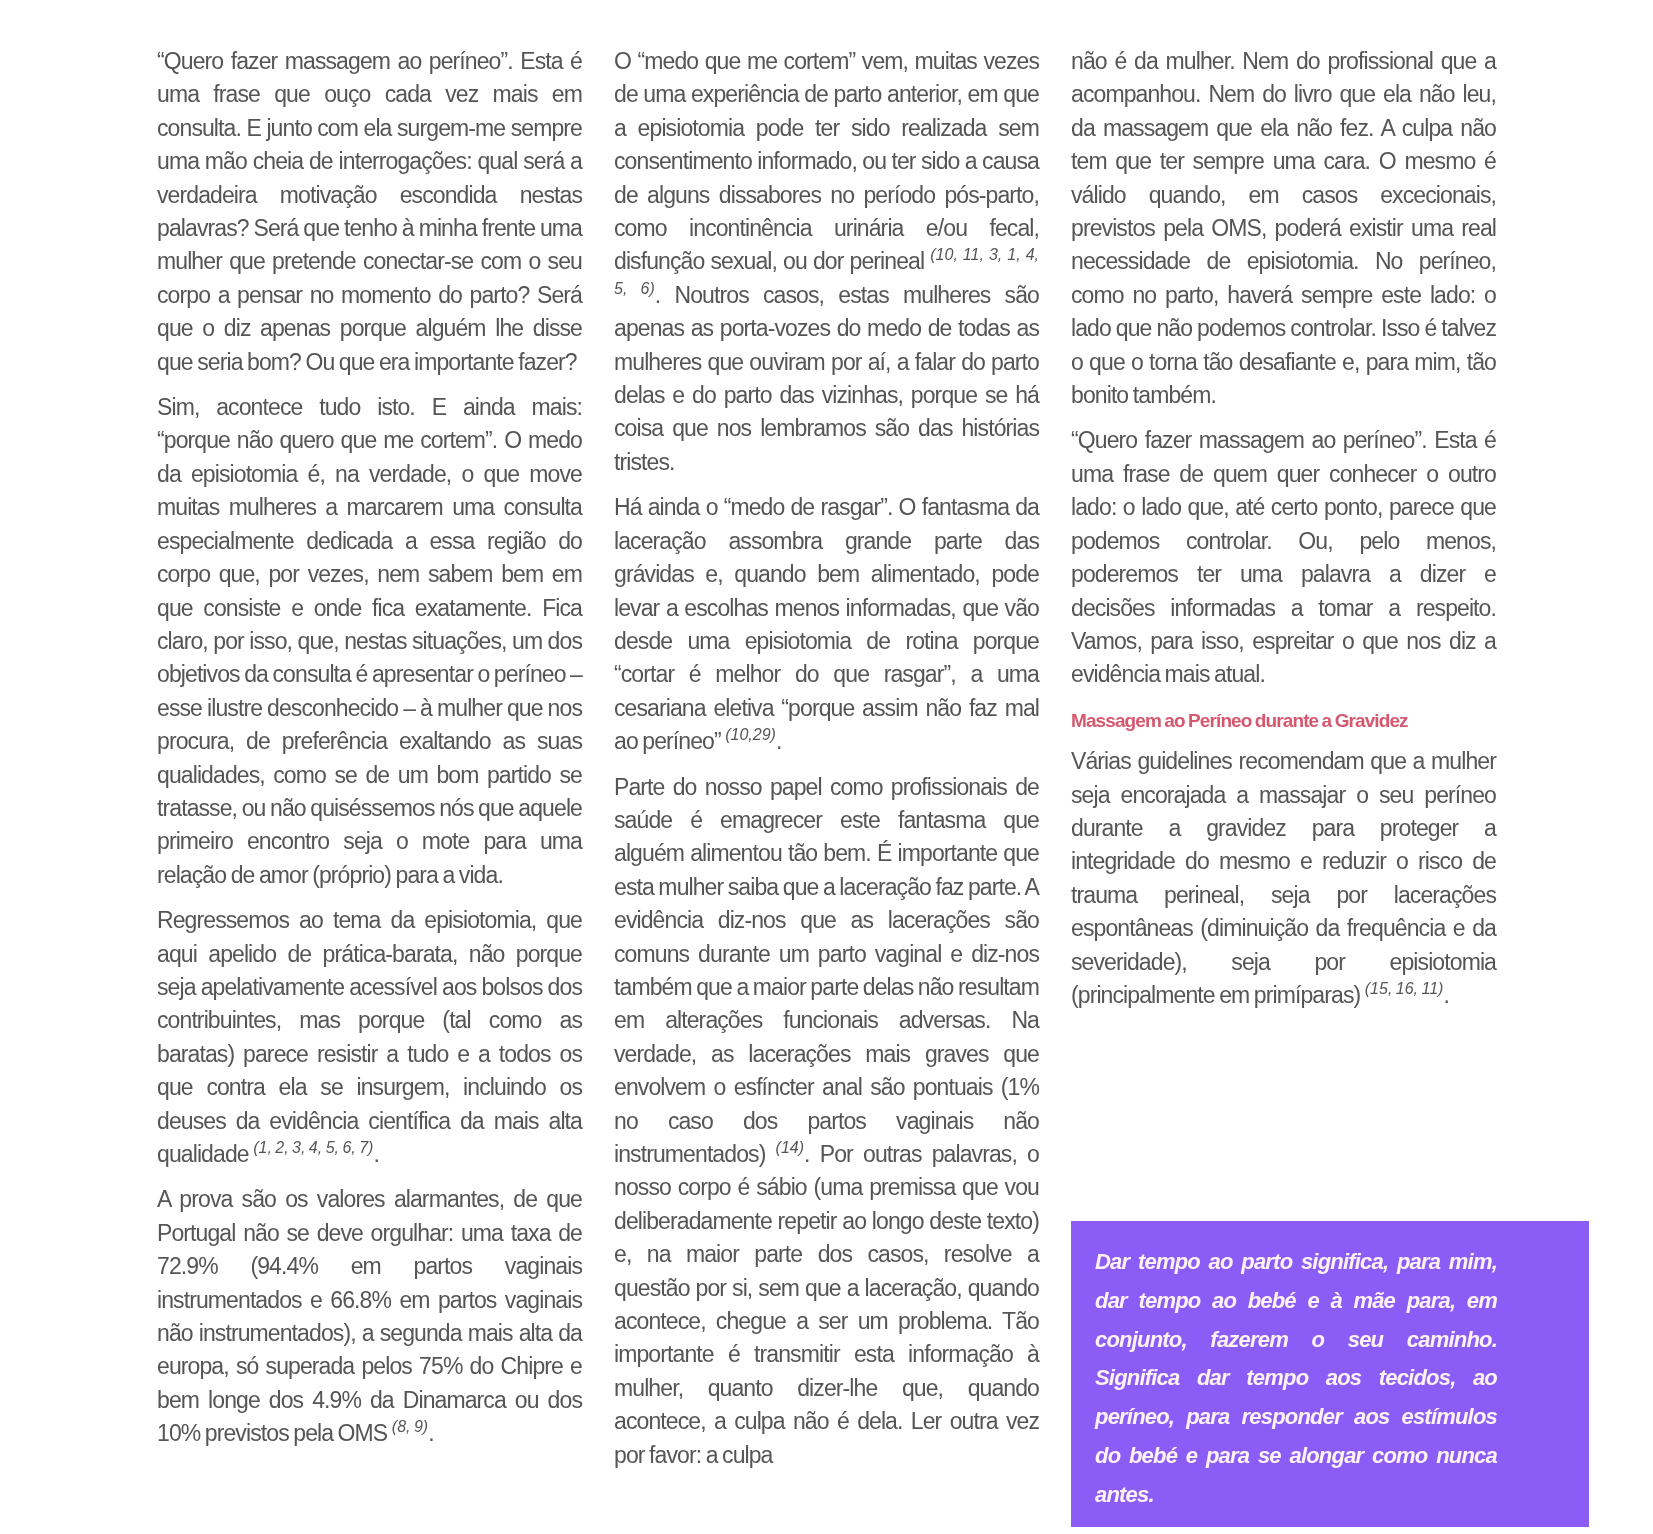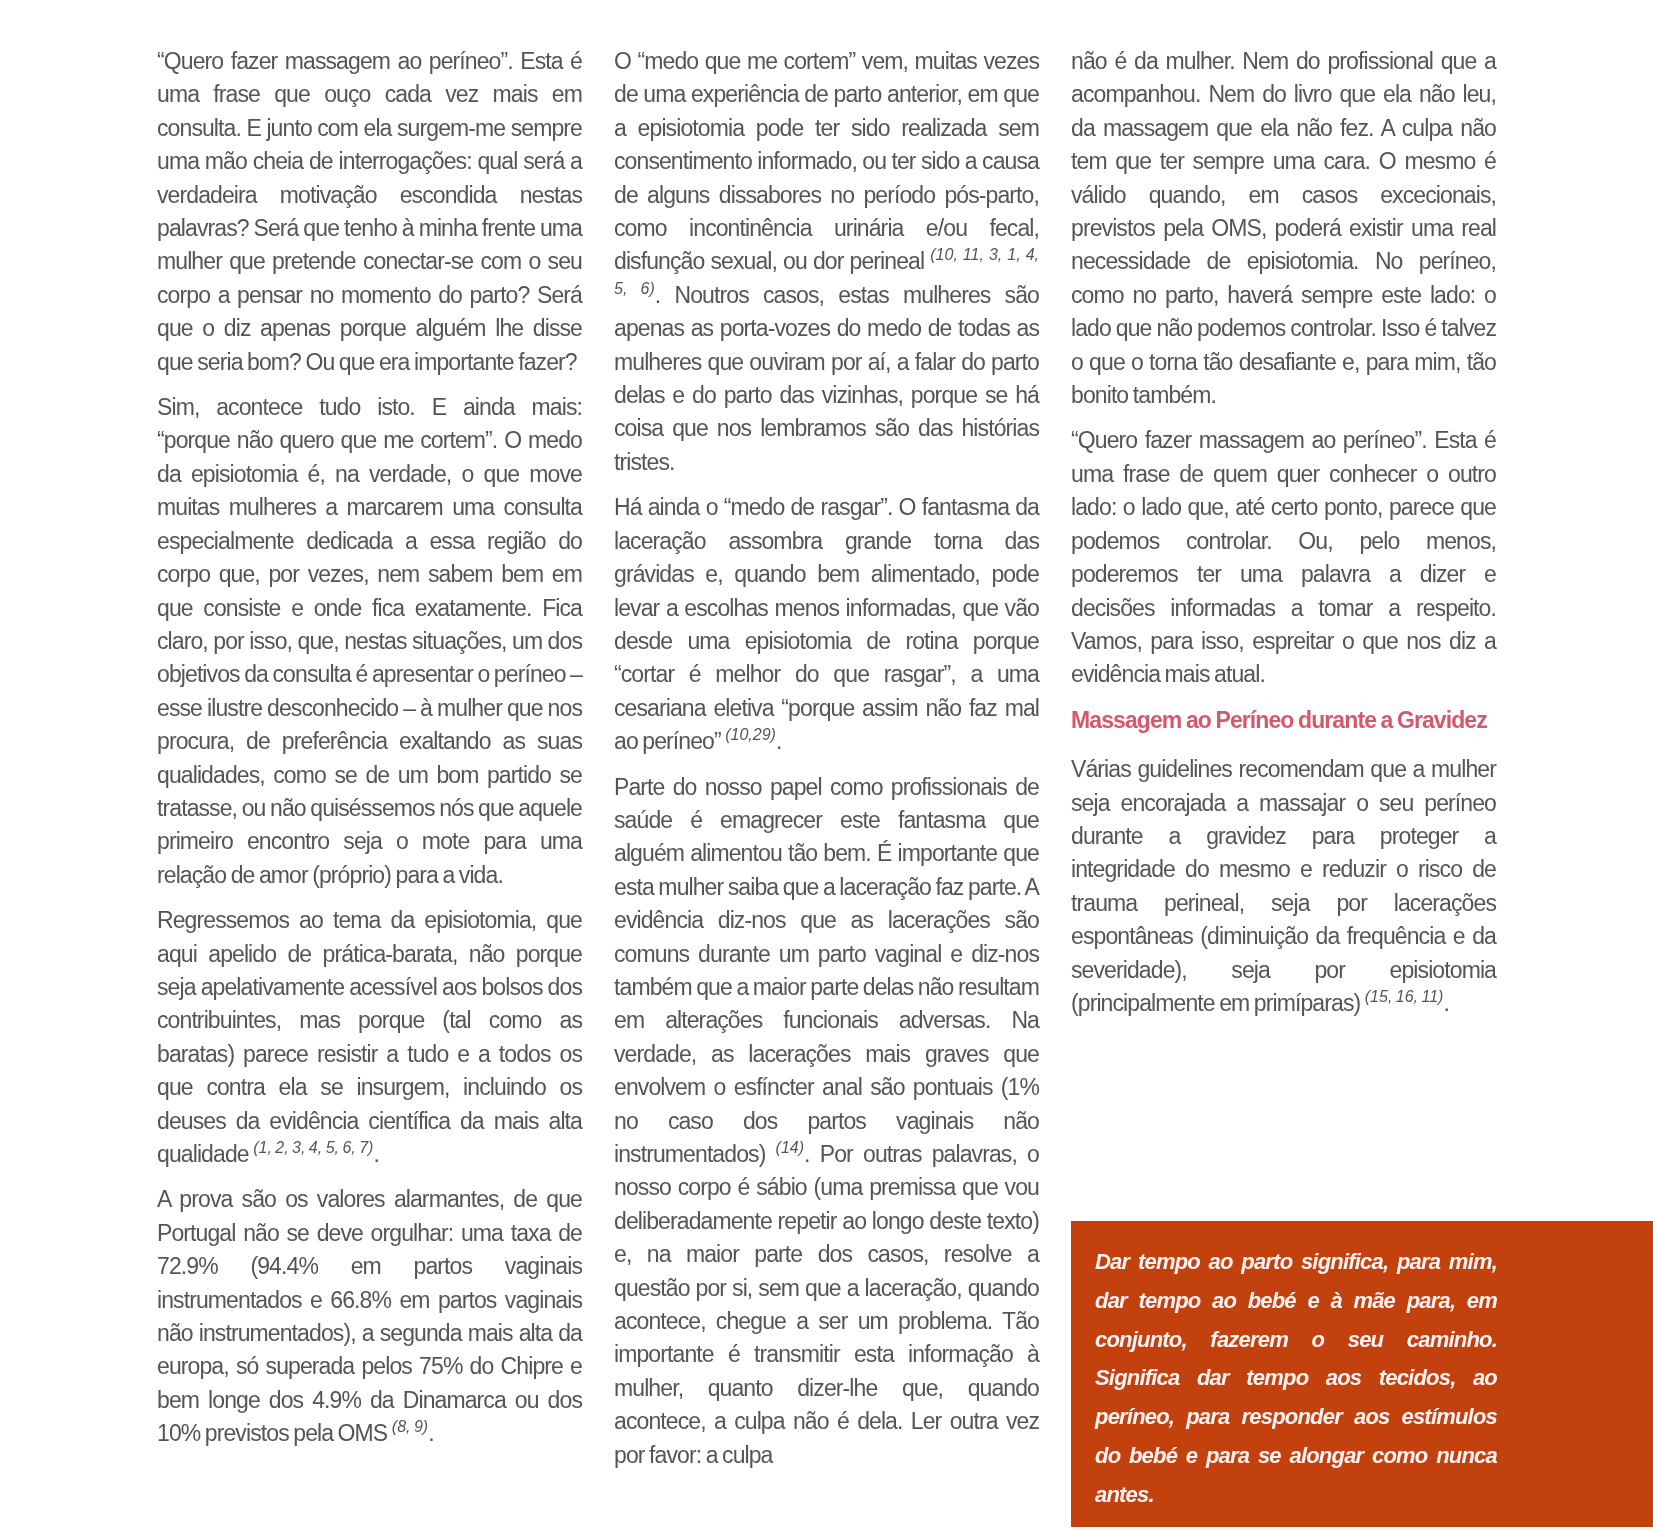--- a/index.html
+++ b/index.html
@@ -42,33 +42,33 @@
   sup {
     font-size: 16px;
     line-height: 0;
     vertical-align: 9px;
     letter-spacing: 0;
     font-style: italic;
   }
   .section-heading {
     color: #D6586F;
     font-weight: bold;
-    font-size: 23px;
+    font-size: 19px;
     line-height: 33.4px;
-    margin: 0 0 16px 0;
+    margin: 0 0 8px 0;
     text-align: justify;
     text-align-last: left;
   }
   .pullquote {
     position: absolute;
     left: 1071px;
     top: 1216px;
-    width: 582px;
+    width: 518px;
     height: 306px;
-    background: #c2410c;
+    background: #8b5cf6;
   }
   .pullquote-text {
     position: absolute;
     left: 24px;
     top: 22px;
     width: 402px;
     color: #fff3f5;
     font-family: "Liberation Sans", sans-serif;
     font-style: italic;
     font-weight: bold;
@@ -86,21 +86,21 @@
 
   <div class="column col-1">
     <p><span>“Quero fazer massagem ao períneo”. Esta é uma frase que ouço cada vez mais em consulta. E junto com ela surgem-me sempre uma mão cheia de interrogações: qual será a verdadeira motivação escondida nestas palavras? Será que tenho à minha frente uma mulher que pretende conectar-se com o seu corpo a pensar no momento do parto? Será que o diz apenas porque alguém lhe disse que seria bom? Ou que era importante fazer?</span></p>
     <p><span>Sim, acontece tudo isto. E ainda mais: “porque não quero que me cortem”. O medo da episiotomia é, na verdade, o que move muitas mulheres a marcarem uma consulta especialmente dedicada a essa região do corpo que, por vezes, nem sabem bem em que consiste e onde fica exatamente. Fica claro, por isso, que, nestas situações, um dos objetivos da consulta é apresentar o períneo – esse ilustre desconhecido – à mulher que nos procura, de preferência exaltando as suas qualidades, como se de um bom partido se tratasse, ou não quiséssemos nós que aquele primeiro encontro seja o mote para uma relação de amor (próprio) para a vida.</span></p>
     <p><span>Regressemos ao tema da episiotomia, que aqui apelido de prática-barata, não porque seja apelativamente acessível aos bolsos dos contribuintes, mas porque (tal como as baratas) parece resistir a tudo e a todos os que contra ela se insurgem, incluindo os deuses da evidência científica da mais alta qualidade </span><sup>(1, 2, 3, 4, 5, 6, 7)</sup><span>.</span></p>
     <p><span>A prova são os valores alarmantes, de que Portugal não se deve orgulhar: uma taxa de 72.9% (94.4% em partos vaginais instrumentados e 66.8% em partos vaginais não instrumentados), a segunda mais alta da europa, só superada pelos 75% do Chipre e bem longe dos 4.9% da Dinamarca ou dos 10% previstos pela OMS </span><sup>(8, 9)</sup><span>.</span></p>
   </div>
 
   <div class="column col-2">
     <p><span>O “medo que me cortem” vem, muitas vezes de uma experiência de parto anterior, em que a episiotomia pode ter sido realizada sem consentimento informado, ou ter sido a causa de alguns dissabores no período pós-parto, como incontinência urinária e/ou fecal, disfunção sexual, ou dor perineal </span><sup>(10, 11, 3, 1, 4, 5, 6)</sup><span>. Noutros casos, estas mulheres são apenas as porta-vozes do medo de todas as mulheres que ouviram por aí, a falar do parto delas e do parto das vizinhas, porque se há coisa que nos lembramos são das histórias tristes.</span></p>
-    <p><span>Há ainda o “medo de rasgar”. O fantasma da laceração assombra grande torna das grávidas e, quando bem alimentado, pode levar a escolhas menos informadas, que vão desde uma episiotomia de rotina porque “cortar é melhor do que rasgar”, a uma cesariana eletiva “porque assim não faz mal ao períneo” </span><sup>(10,29)</sup><span>.</span></p>
+    <p><span>Há ainda o “medo de rasgar”. O fantasma da laceração assombra grande parte das grávidas e, quando bem alimentado, pode levar a escolhas menos informadas, que vão desde uma episiotomia de rotina porque “cortar é melhor do que rasgar”, a uma cesariana eletiva “porque assim não faz mal ao períneo” </span><sup>(10,29)</sup><span>.</span></p>
     <p><span>Parte do nosso papel como profissionais de saúde é emagrecer este fantasma que alguém alimentou tão bem. É importante que esta mulher saiba que a laceração faz parte. A evidência diz-nos que as lacerações são comuns durante um parto vaginal e diz-nos também que a maior parte delas não resultam em alterações funcionais adversas. Na verdade, as lacerações mais graves que envolvem o esfíncter anal são pontuais (1% no caso dos partos vaginais não instrumentados) </span><sup>(14)</sup><span>. Por outras palavras, o nosso corpo é sábio (uma premissa que vou deliberadamente repetir ao longo deste texto) e, na maior parte dos casos, resolve a questão por si, sem que a laceração, quando acontece, chegue a ser um problema. Tão importante é transmitir esta informação à mulher, quanto dizer-lhe que, quando acontece, a culpa não é dela. Ler outra vez por favor: a culpa</span></p>
   </div>
 
   <div class="column col-3">
     <p><span>não é da mulher. Nem do profissional que a acompanhou. Nem do livro que ela não leu, da massagem que ela não fez. A culpa não tem que ter sempre uma cara. O mesmo é válido quando, em casos excecionais, previstos pela OMS, poderá existir uma real necessidade de episiotomia. No períneo, como no parto, haverá sempre este lado: o lado que não podemos controlar. Isso é talvez o que o torna tão desafiante e, para mim, tão bonito também.</span></p>
     <p><span>“Quero fazer massagem ao períneo”. Esta é uma frase de quem quer conhecer o outro lado: o lado que, até certo ponto, parece que podemos controlar. Ou, pelo menos, poderemos ter uma palavra a dizer e decisões informadas a tomar a respeito. Vamos, para isso, espreitar o que nos diz a evidência mais atual.</span></p>
     <h2 class="section-heading">Massagem ao Períneo durante a Gravidez</h2>
     <p><span>Várias guidelines recomendam que a mulher seja encorajada a massajar o seu períneo durante a gravidez para proteger a integridade do mesmo e reduzir o risco de trauma perineal, seja por lacerações espontâneas (diminuição da frequência e da severidade), seja por episiotomia (principalmente em primíparas) </span><sup>(15, 16, 11)</sup><span>.</span></p>
   </div>
 

